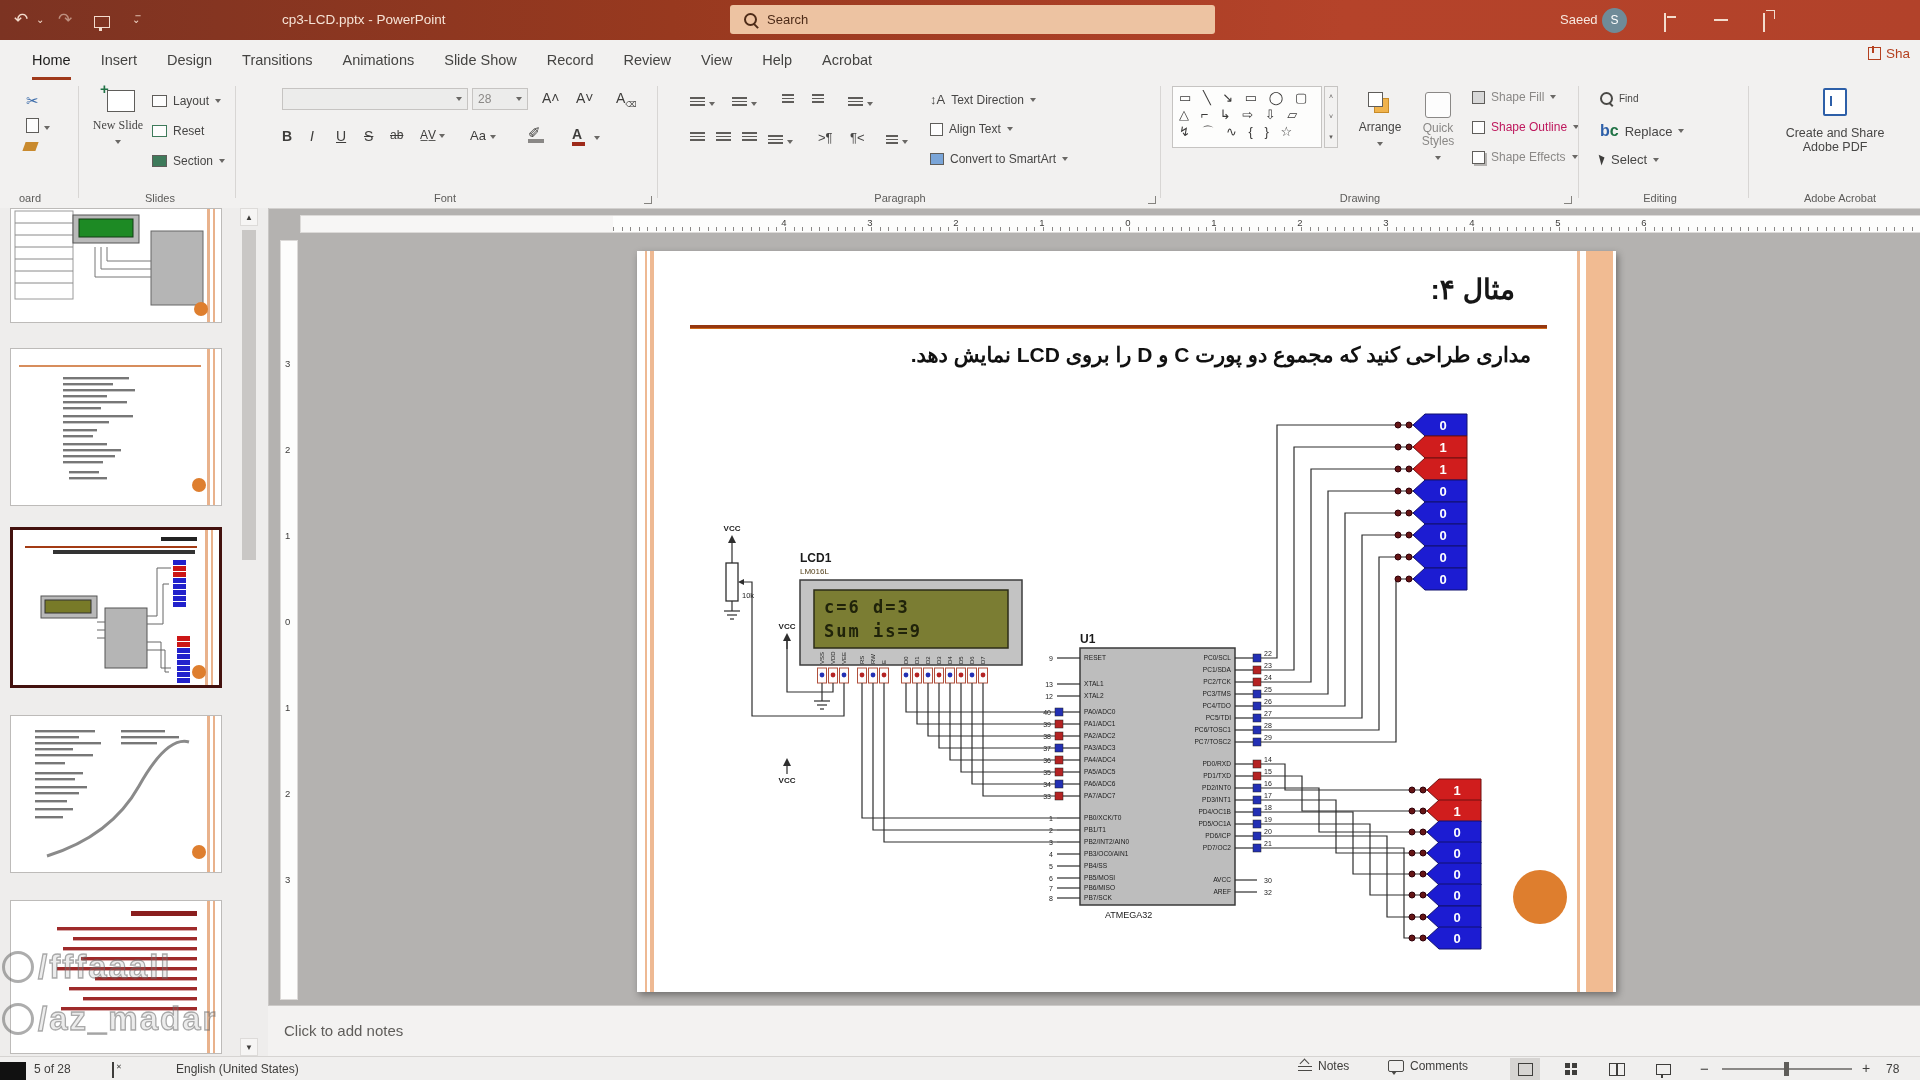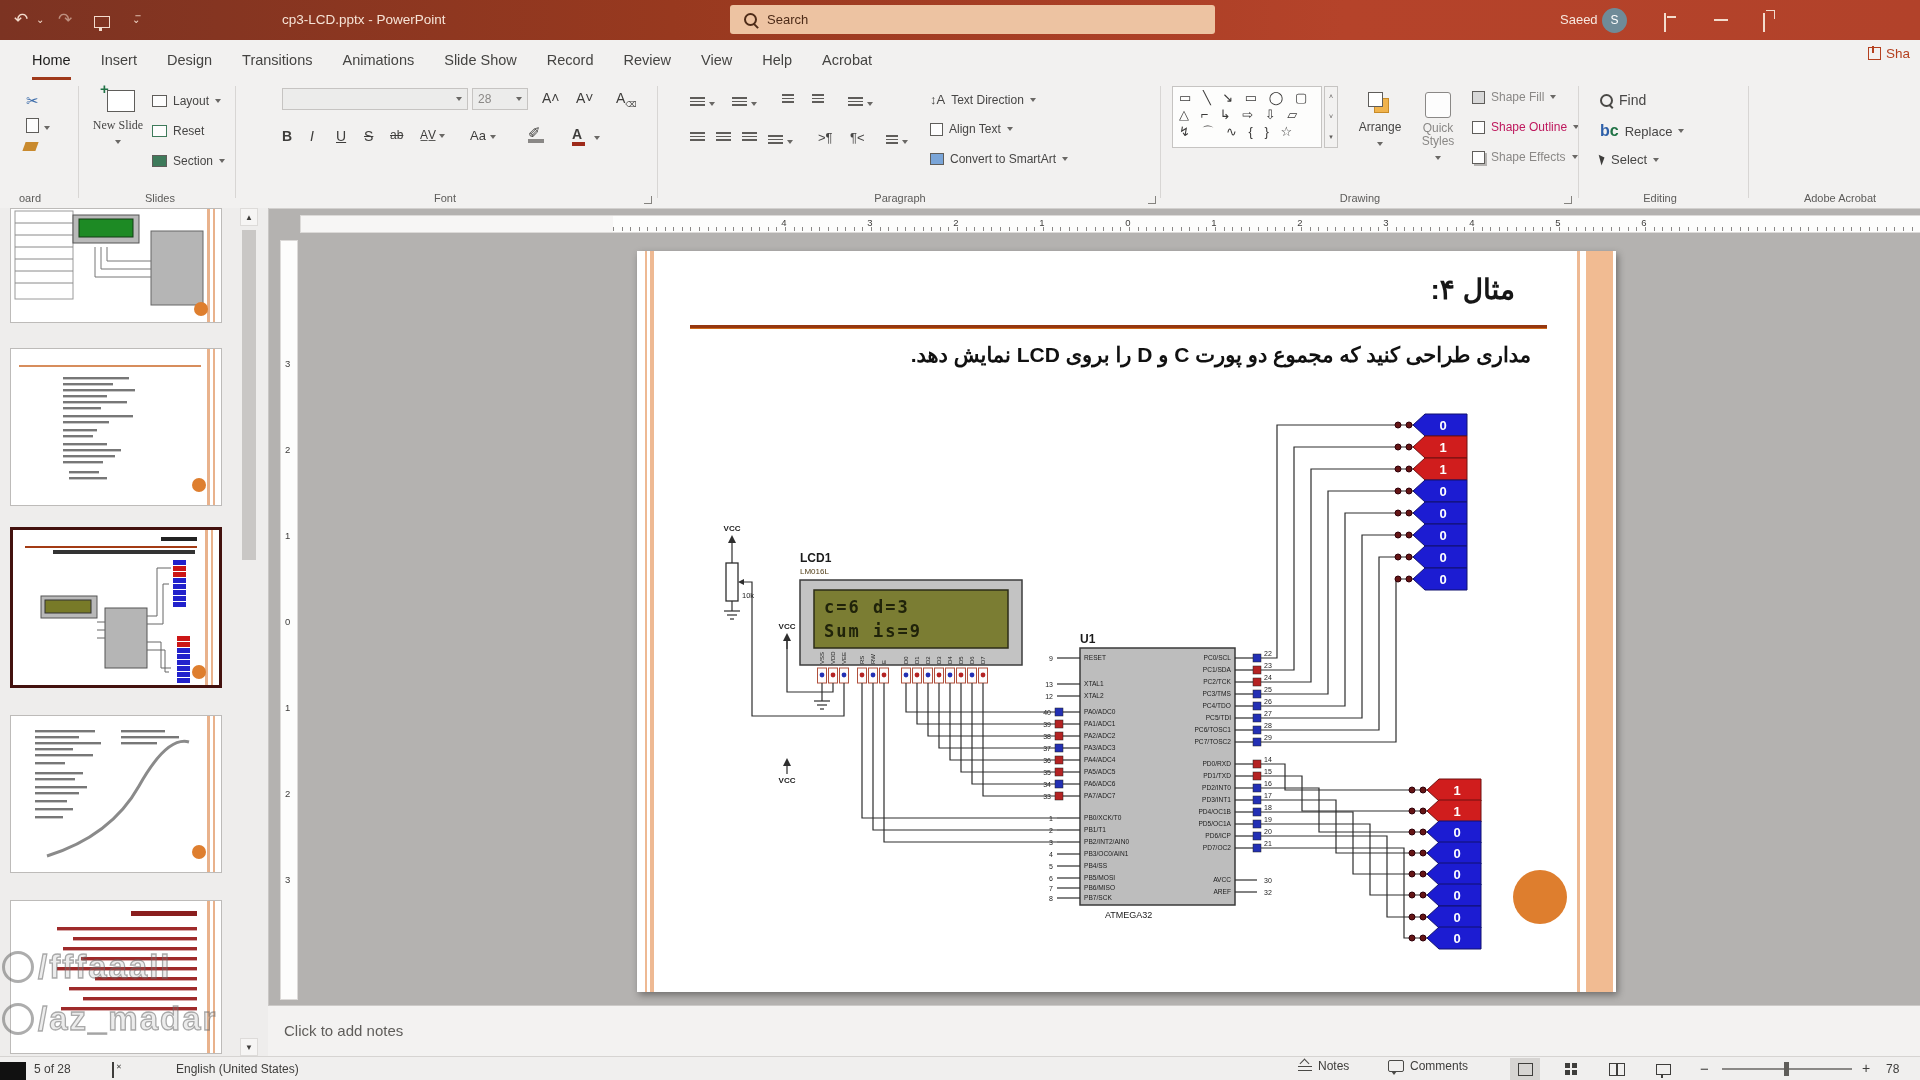--- a/index.html
+++ b/index.html
@@ -262,35 +262,40 @@
       <span class="boxic" style="width:11px;height:11px;box-shadow:2px 2px 0 #b5b3b1;"></span>
       <span class="rtext" style="color:#8a8886;">Shape Effects</span>
       <span class="caret"></span>
     </div>
     <div class="a glabel" style="left:1310px;width:100px;">Drawing</div>
     <div class="a launch" style="left:1564px;"></div>
     <div class="a vdiv" style="left:1578px;"></div>
 
     <div class="a stat" style="left:1600px;top:12px;">
       <span class="magD"></span>
-      <span class="rtext" style="font-size:14px;">Find</span>
+      <span class="rtext" style="font-size:10px;">Find</span>
     </div>
     <div class="a stat" style="left:1600px;top:42px;">
       <span style="font-size:16px;color:#2d5fa8;font-weight:bold;">b<span style="color:#217346;">c</span></span>
       <span class="rtext" style="font-size:13px;">Replace</span>
       <span class="caret"></span>
     </div>
     <div class="a stat" style="left:1600px;top:72px;">
       <span class="selic"></span>
       <span class="rtext" style="font-size:13px;">Select</span>
       <span class="caret"></span>
     </div>
     <div class="a glabel" style="left:1610px;width:100px;">Editing</div>
     <div class="a vdiv" style="left:1748px;"></div>
 
+    <div class="a" style="left:1760px;top:8px;width:150px;text-align:center;">
+      <span class="pdfic" style="display:inline-block;"></span>
+      <div class="rtext" style="font-size:12.5px;margin-top:6px;">Create and Share</div>
+      <div class="rtext" style="font-size:12.5px;">Adobe PDF</div>
+    </div>
     <div class="a glabel" style="left:1785px;width:110px;">Adobe Acrobat</div>
   </div>
 
   <div id="panel" class="a">
 
     <div class="thumb a" style="top:0px;height:115px;">
       <svg width="210" height="113">
         <rect x="196" y="0" width="3" height="113" fill="#e9b28c"></rect>
           <rect x="202" y="0" width="2" height="113" fill="#e9b28c"></rect>
         <rect x="4" y="2" width="58" height="88" fill="#fff" stroke="#9a9a9a"></rect>

